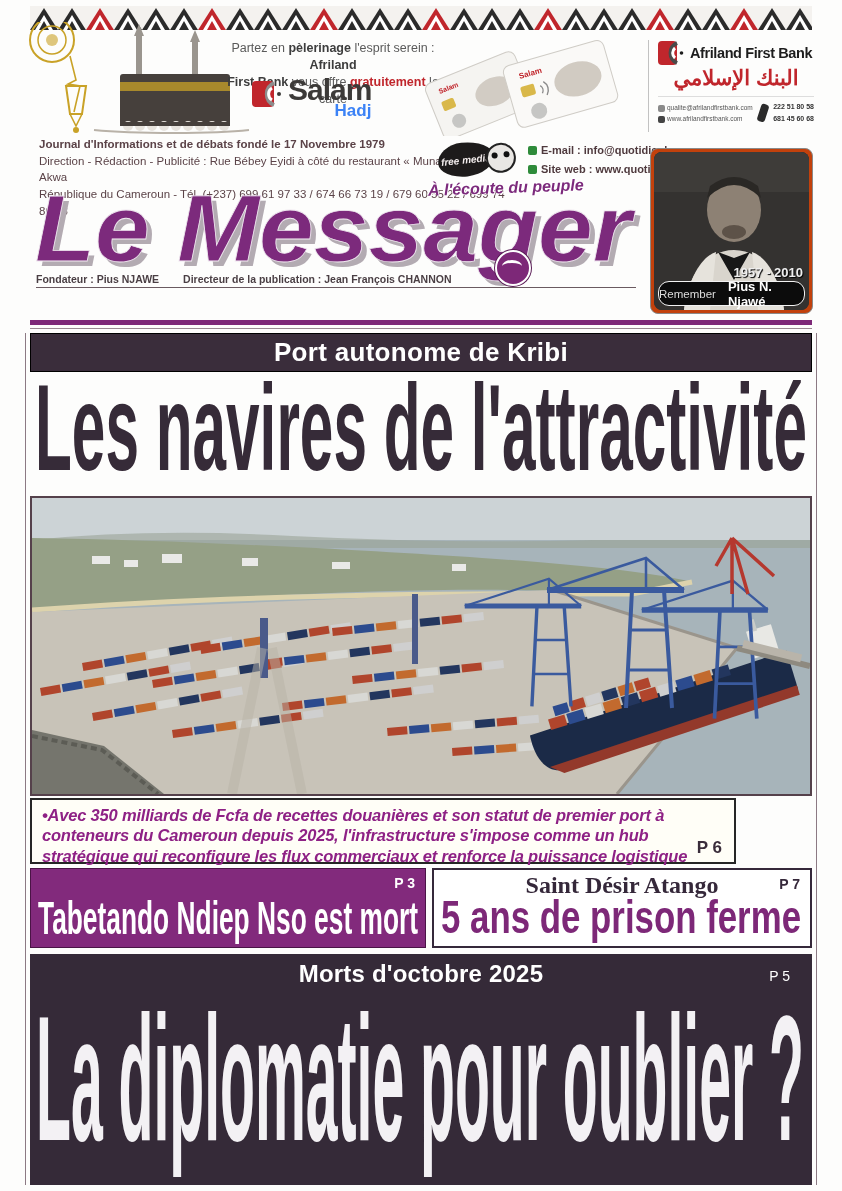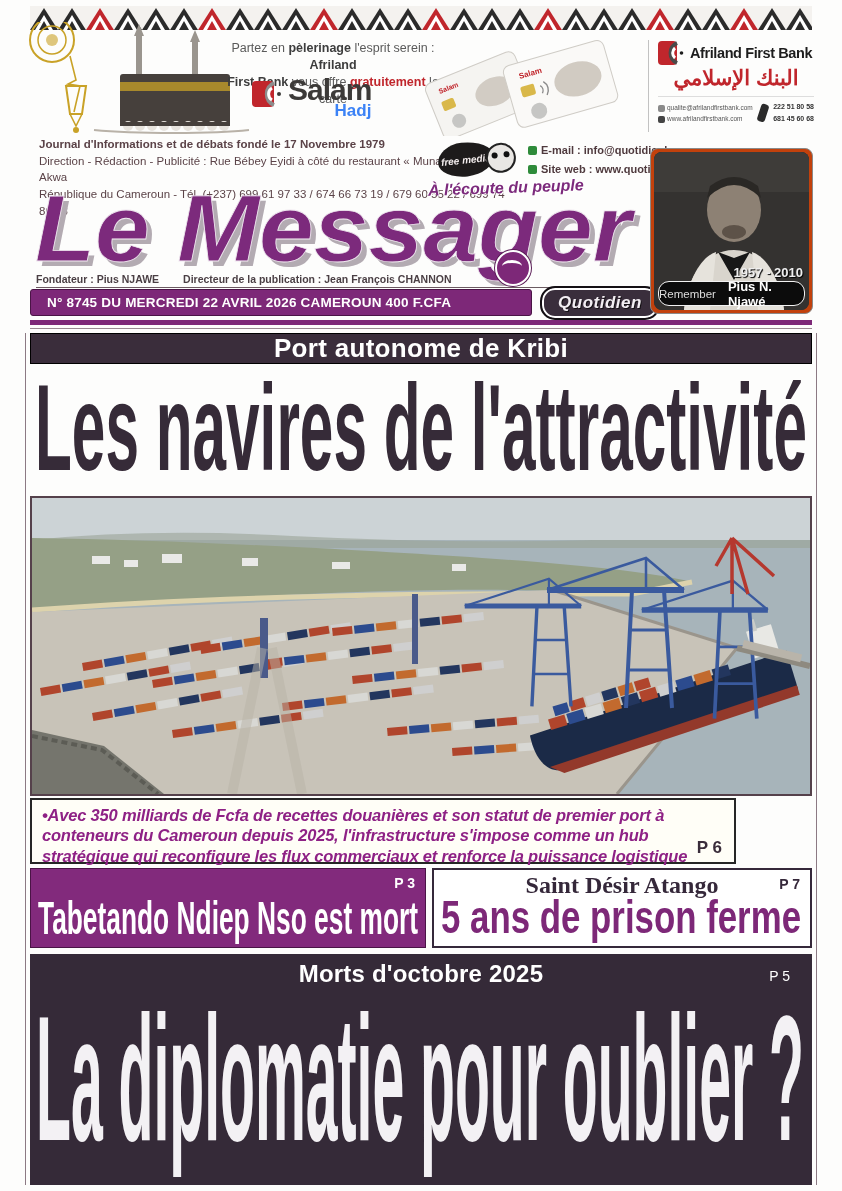--- a/index.html
+++ b/index.html
@@ -67,21 +67,21 @@
   .mem-badge .pre{color:#dcdcdc;font-size:11.5px;}
   .mem-badge .nm{color:#ffffff;font-size:13px;font-weight:bold;}
   .purple-rule{left:30px;top:320px;width:782px;height:5px;background:#7d2878;}
   .thin-rule{left:30px;top:328px;width:782px;height:1px;background:#9a8a92;}
 
   
   .rail{top:333px;width:1px;height:852px;background:#8c7a84;}
   .rail.l{left:25px;} .rail.r{left:816px;}
 
   
-  .kicker1{left:30px;top:333px;width:782px;height:31px;background:#3a2d3b;border:1px solid #000;box-sizing:border-box;
+  .kicker1{left:30px;top:333px;width:782px;height:39px;background:#3a2d3b;border:1px solid #000;box-sizing:border-box;
            display:flex;align-items:center;justify-content:center;}
   .kicker1 span{color:#fff;font-size:26px;font-weight:bold;letter-spacing:0.3px;}
   .lead-headline{left:30px;top:366px;width:782px;height:130px;}
   .photo{left:30px;top:496px;width:782px;height:300px;border:2px solid #55414b;box-sizing:border-box;background:#a7b4ba;}
   .caption-box{left:30px;top:798px;width:706px;height:66px;background:#fffef7;border:2px solid #262626;box-sizing:border-box;
                padding:5px 10px 4px 10px;}
   .caption-box .cap{color:#8e2185;font-size:16.5px;font-weight:bold;font-style:italic;line-height:1.23;letter-spacing:-0.2px;}
   .caption-box .pref{position:absolute;right:12px;bottom:4px;color:#3a2d3b;font-size:17px;font-weight:bold;}
 
   
@@ -265,26 +265,20 @@
   </svg>
   <div class="abs slogan">À l'écoute du peuple</div>
 
   <div class="abs founder-row">
     <span>Fondateur : Pius NJAWE</span>
     <span>Directeur de la publication : Jean François CHANNON</span>
   </div>
 
   <div class="abs purple-ball"></div>
 
-  <div class="abs issue-bar">
-    <span>N° 8745 DU MERCREDI 22 AVRIL 2026 CAMEROUN 400 F.CFA</span>
-  </div>
-  <div class="abs quot-badge">
-    <span>Quotidien</span>
-  </div>
 
   <div class="abs memorial">
     <div class="mem-photo">
       <svg viewBox="0 0 157 158" width="157" height="158">
         <rect x="0" y="0" width="157" height="158" fill="#343230"></rect>
         <rect x="0" y="0" width="157" height="40" fill="#3e3c39"></rect>
         <ellipse cx="80" cy="58" rx="27" ry="32" fill="#8d8174"></ellipse>
         <path d="M53,46 Q80,20 107,46 L104,34 Q80,16 56,34 Z" fill="#2a2825"></path>
         <ellipse cx="80" cy="80" rx="12" ry="7" fill="#5d5248"></ellipse>
         <path d="M30,158 C34,116 58,98 80,98 C104,98 126,118 130,158 Z" fill="#d9d5cd"></path>

